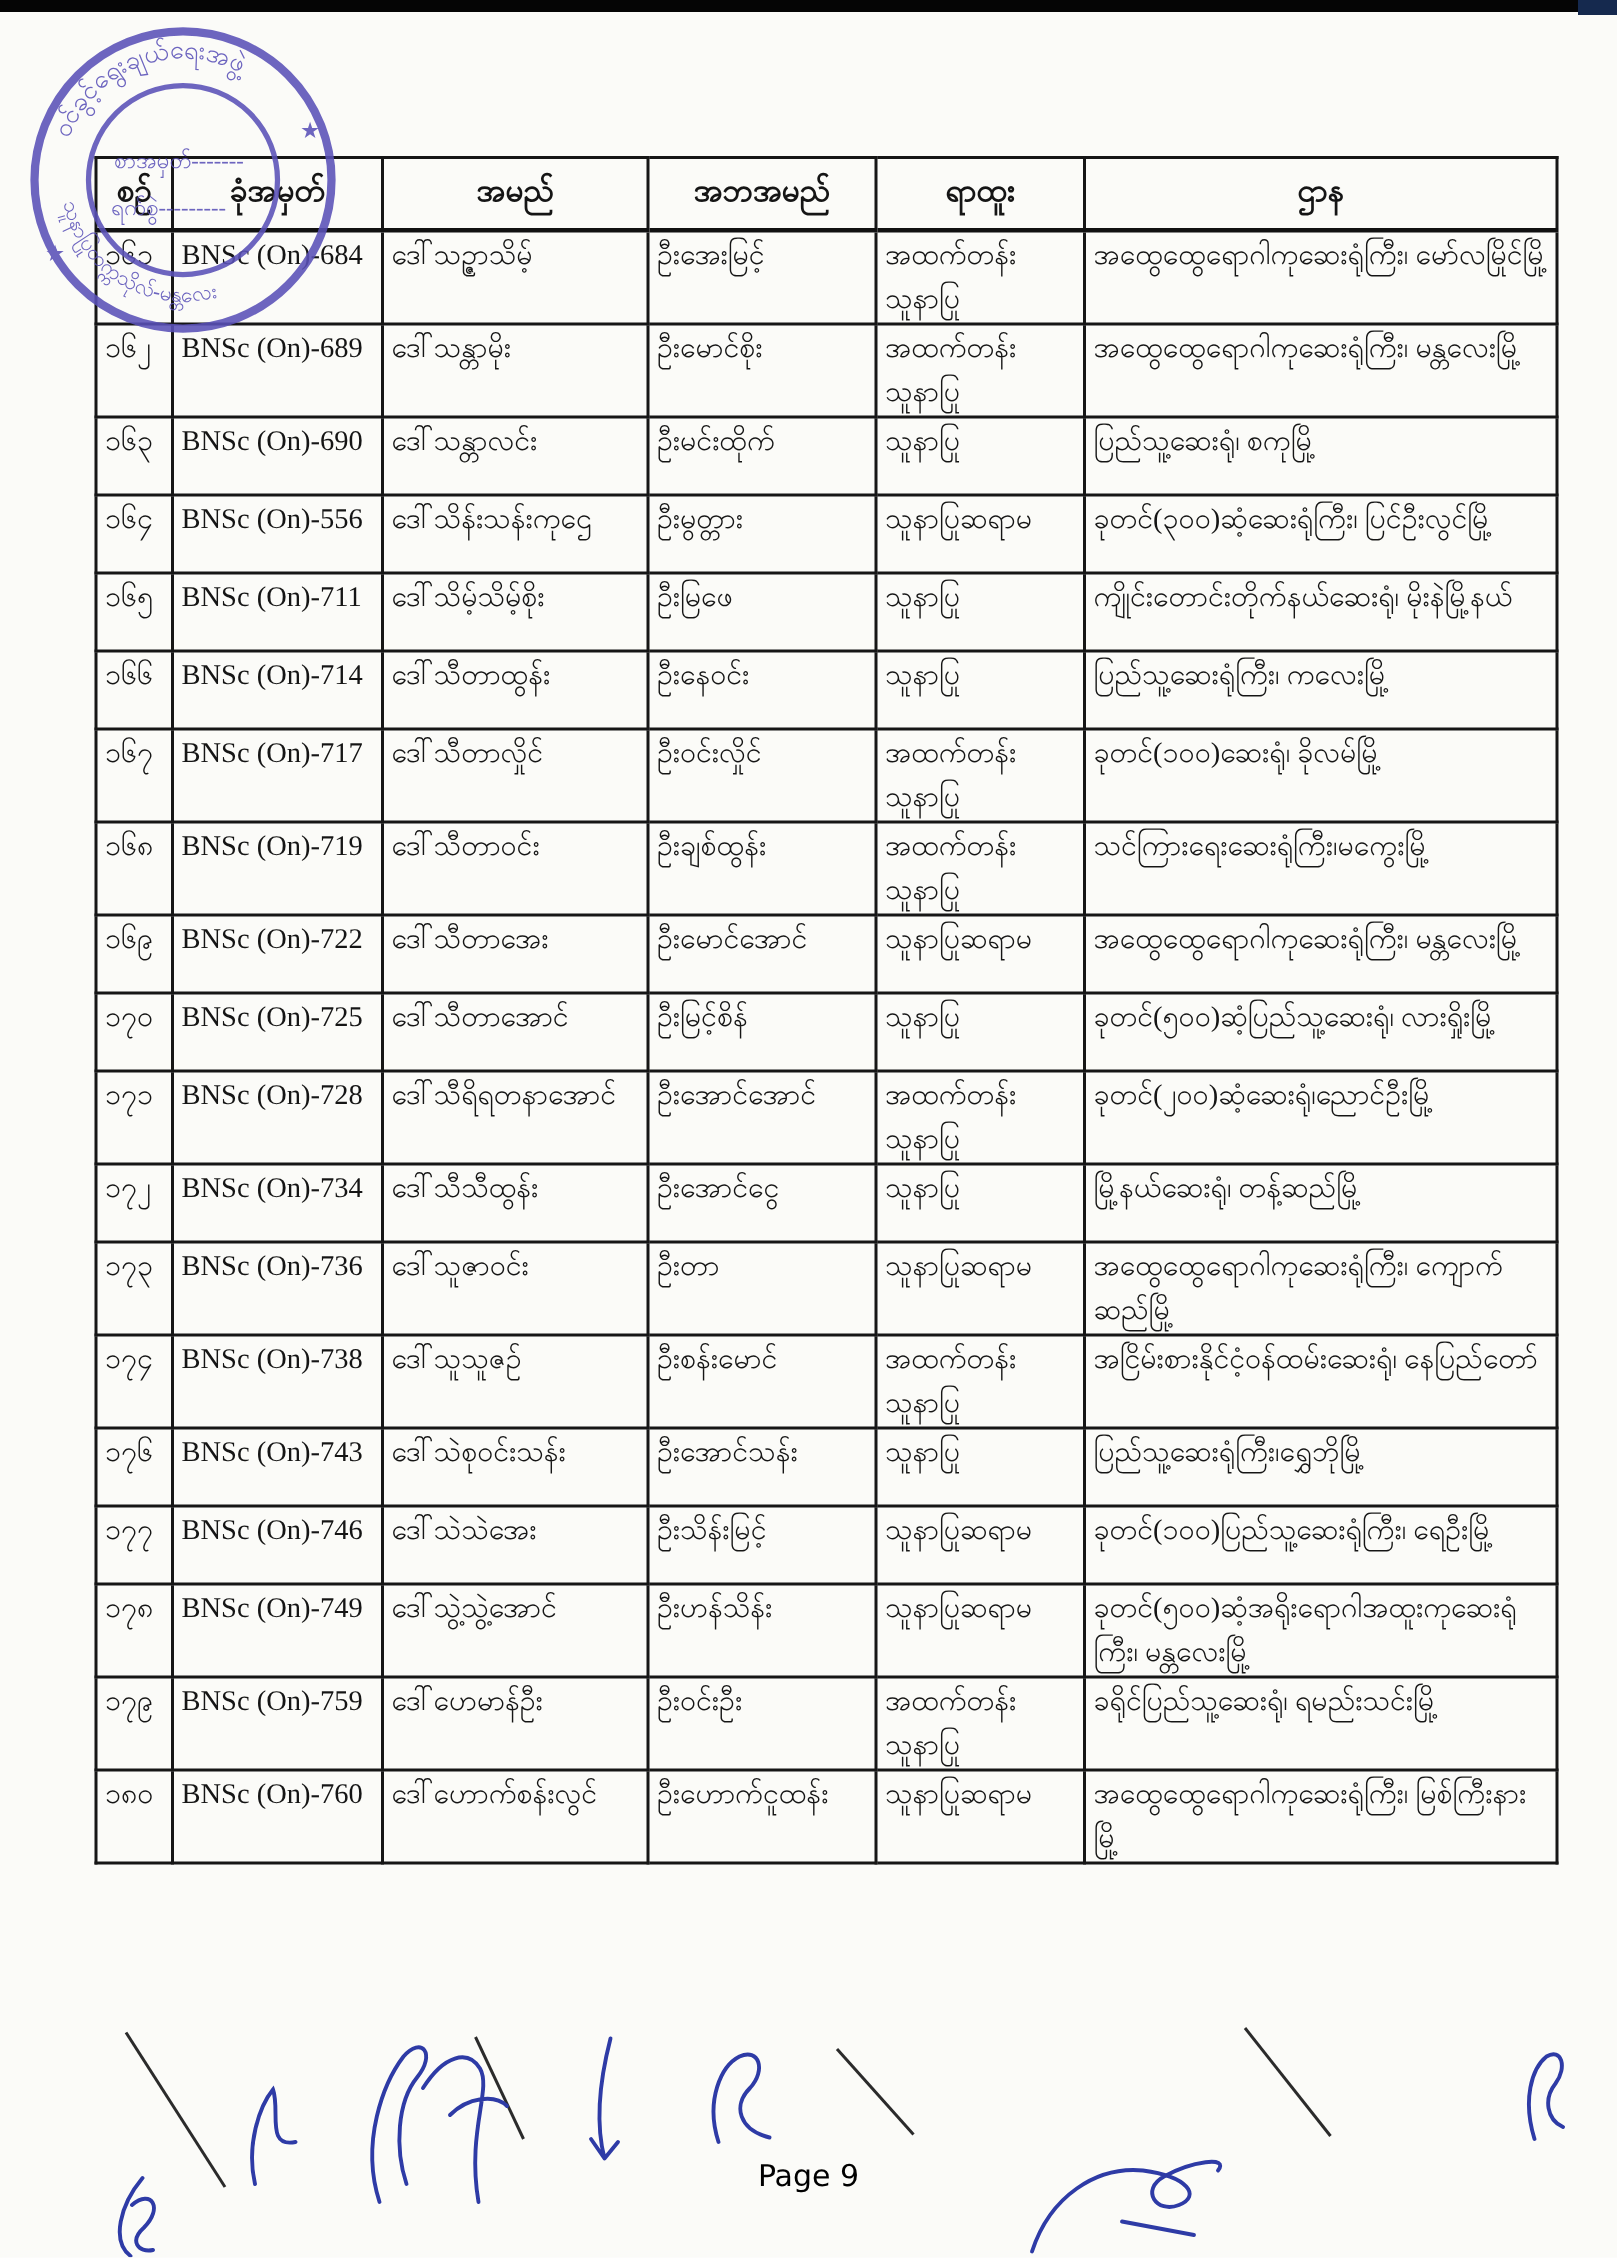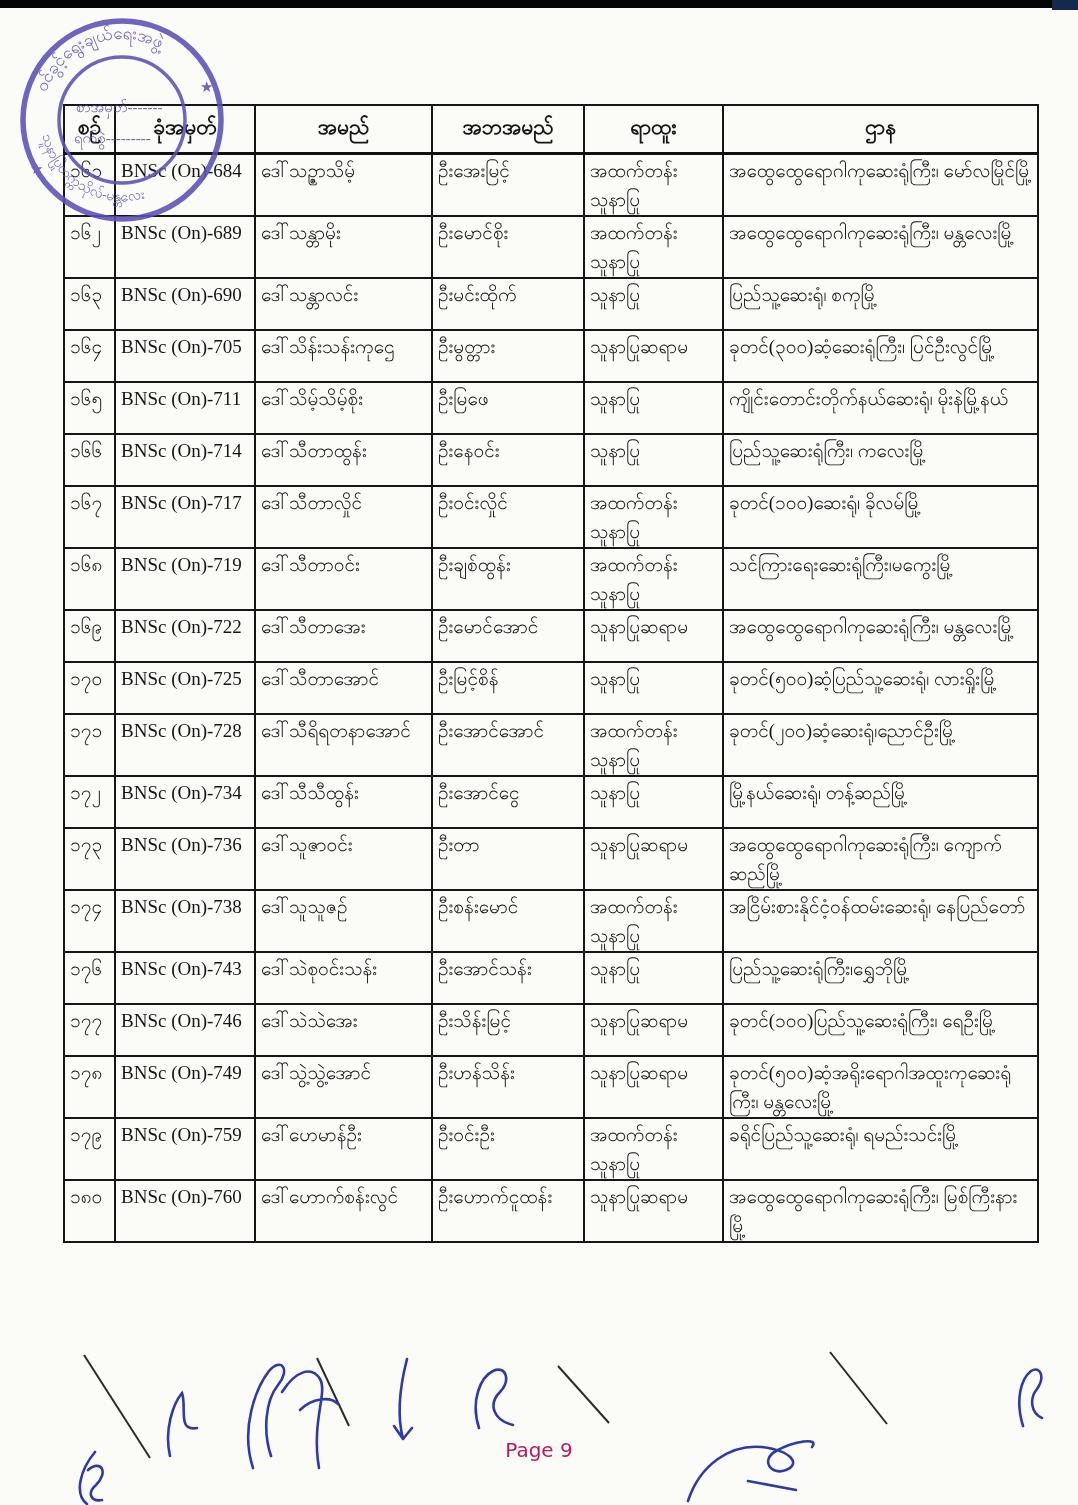--- a/index.html
+++ b/index.html
@@ -47,21 +47,21 @@
   td.col-roll{
     font-family:"Liberation Serif", serif;
     font-size:20px;letter-spacing:0px;white-space:nowrap;
     padding-left:4px;padding-right:0;margin-left:32px;
   }
   td.col-name,td.col-father{padding-right:2px;}
   .page-number{
     position:absolute;left:0;top:1438px;width:1078px;
     text-align:center;
     font-family:"DejaVu Sans", sans-serif;
-    font-size:20px;color:#be185d;
+    font-size:20px;color:#000000;
   }
   .stamp{
     position:absolute;left:8px;top:6px;width:228px;height:228px;
     opacity:.88;
   }
   .ink-layer{
     position:absolute;left:0;top:1340px;width:1078px;height:165px;
   }
 </style>
 </head>
@@ -111,21 +111,21 @@
         <tr>
           <td class="col-serial">၁၆၃</td>
           <td class="col-roll">BNSc (On)-690</td>
           <td class="col-name">ဒေါ်သန္တာလင်း</td>
           <td class="col-father">ဦးမင်းထိုက်</td>
           <td class="col-position">သူနာပြု</td>
           <td class="col-department">ပြည်သူ့ဆေးရုံ၊ စကုမြို့</td>
         </tr>
         <tr>
           <td class="col-serial">၁၆၄</td>
-          <td class="col-roll">BNSc (On)-705</td>
+          <td class="col-roll">BNSc (On)-556</td>
           <td class="col-name">ဒေါ်သိန်းသန်းကုဌေ</td>
           <td class="col-father">ဦးမွတ္တား</td>
           <td class="col-position">သူနာပြုဆရာမ</td>
           <td class="col-department">ခုတင်(၃၀၀)ဆံ့ဆေးရုံကြီး၊ ပြင်ဦးလွင်မြို့</td>
         </tr>
         <tr>
           <td class="col-serial">၁၆၅</td>
           <td class="col-roll">BNSc (On)-711</td>
           <td class="col-name">ဒေါ်သိမ့်သိမ့်စိုး</td>
           <td class="col-father">ဦးမြဖေ</td>

